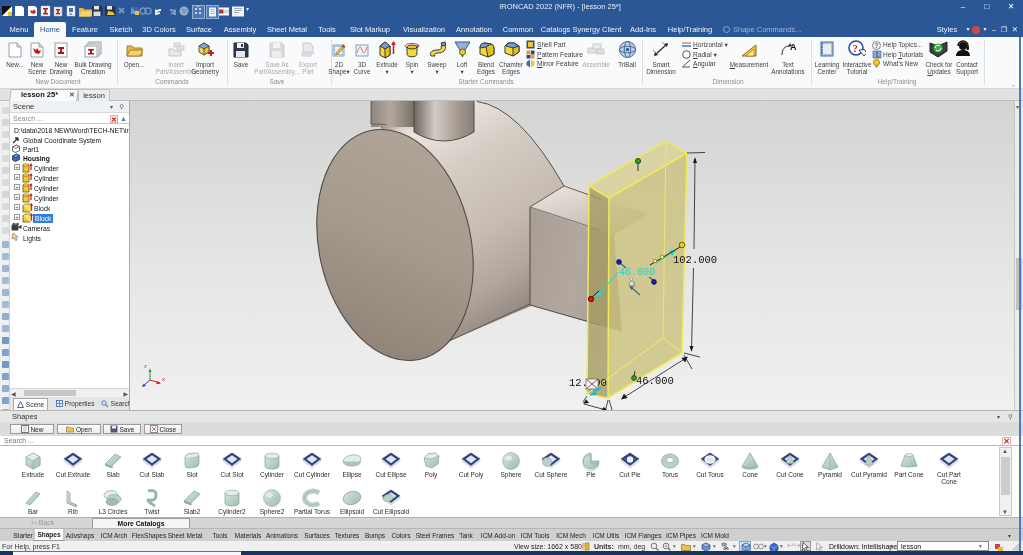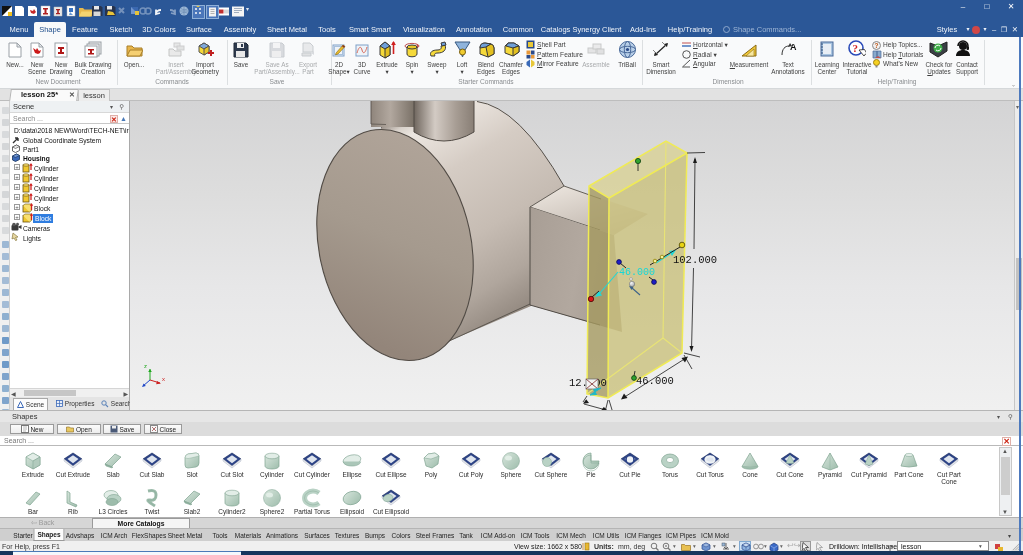--- a/index.html
+++ b/index.html
@@ -100,36 +100,37 @@
 <rect x="206.5" y="2.5" width="12" height="13" fill="#4a76ba" stroke="#8fb0d8"></rect>
         <rect x="209" y="4.5" width="7" height="9" fill="#f2f2f2"></rect>
         <path d="M210.5 6.5h4M210.5 8.5h4M210.5 10.5h4" stroke="#999" stroke-width="0.7"></path>
 <path d="M219 4.5h10v8h-10z" fill="#fff"></path>
         <path d="M219 6.5h4.5v4H219z" fill="#c03030"></path>
         <path d="M224 6.5h5v4h-5z" fill="#d8d8d8"></path>
 <rect x="232" y="3.5" width="12" height="10" fill="#f4f4f4"></rect>
         <path d="M234 5.5h8M234 7.5h8M234 9.5h5" stroke="#8a9ab0" stroke-width="0.8"></path>
 </svg>
 <span style="position:absolute;left:246px;top:5px;color:#dfe6f0;font-size:6px;">▾</span>
+<div id="wtitle">IRONCAD 2022 (NFR) - [lesson 25*]</div>
   <span class="wbtn" style="left:952px;">–</span>
   <span class="wbtn" style="left:976px;">□</span>
   <span class="wbtn" style="left:1000px;">✕</span>
 </div>
 
 <div class="abs" id="menu">
   <span class="mtab" style="left:4px;width:30px;">Menu</span>
-  <span class="mtab act" style="left:34px;width:32px;">Shape</span>
+  <span class="mtab act" style="left:34px;width:32px;">Home</span>
   <span class="mtab" style="left:66px;width:38px;">Feature</span>
   <span class="mtab" style="left:104px;width:34px;">Sketch</span>
   <span class="mtab" style="left:138px;width:42px;">3D Colors</span>
   <span class="mtab" style="left:180px;width:38px;">Surface</span>
   <span class="mtab" style="left:218px;width:44px;">Assembly</span>
   <span class="mtab" style="left:262px;width:50px;">Sheet Metal</span>
   <span class="mtab" style="left:312px;width:30px;">Tools</span>
-  <span class="mtab" style="left:342px;width:56px;">Smart Smart</span>
+  <span class="mtab" style="left:342px;width:56px;">Slot Markup</span>
   <span class="mtab" style="left:398px;width:52px;">Visualization</span>
   <span class="mtab" style="left:450px;width:48px;">Annotation</span>
   <span class="mtab" style="left:498px;width:40px;">Common</span>
   <span class="mtab" style="left:538px;width:86px;">Catalogs Synergy Client</span>
   <span class="mtab" style="left:624px;width:38px;">Add-Ins</span>
   <span class="mtab" style="left:662px;width:56px;">Help/Training</span>
   <span style="position:absolute;left:723px;top:4px;width:7px;height:7px;border:1px solid #8fa8cc;border-radius:50%;"></span>
   <span class="mtab" style="left:733px;width:80px;text-align:left;color:#9db4d4;">Shape Commands...</span>
   <span class="mtab" style="left:934px;width:26px;">Styles</span>
   <span class="mtab" style="left:964px;width:8px;font-size:6px;">▾</span>

